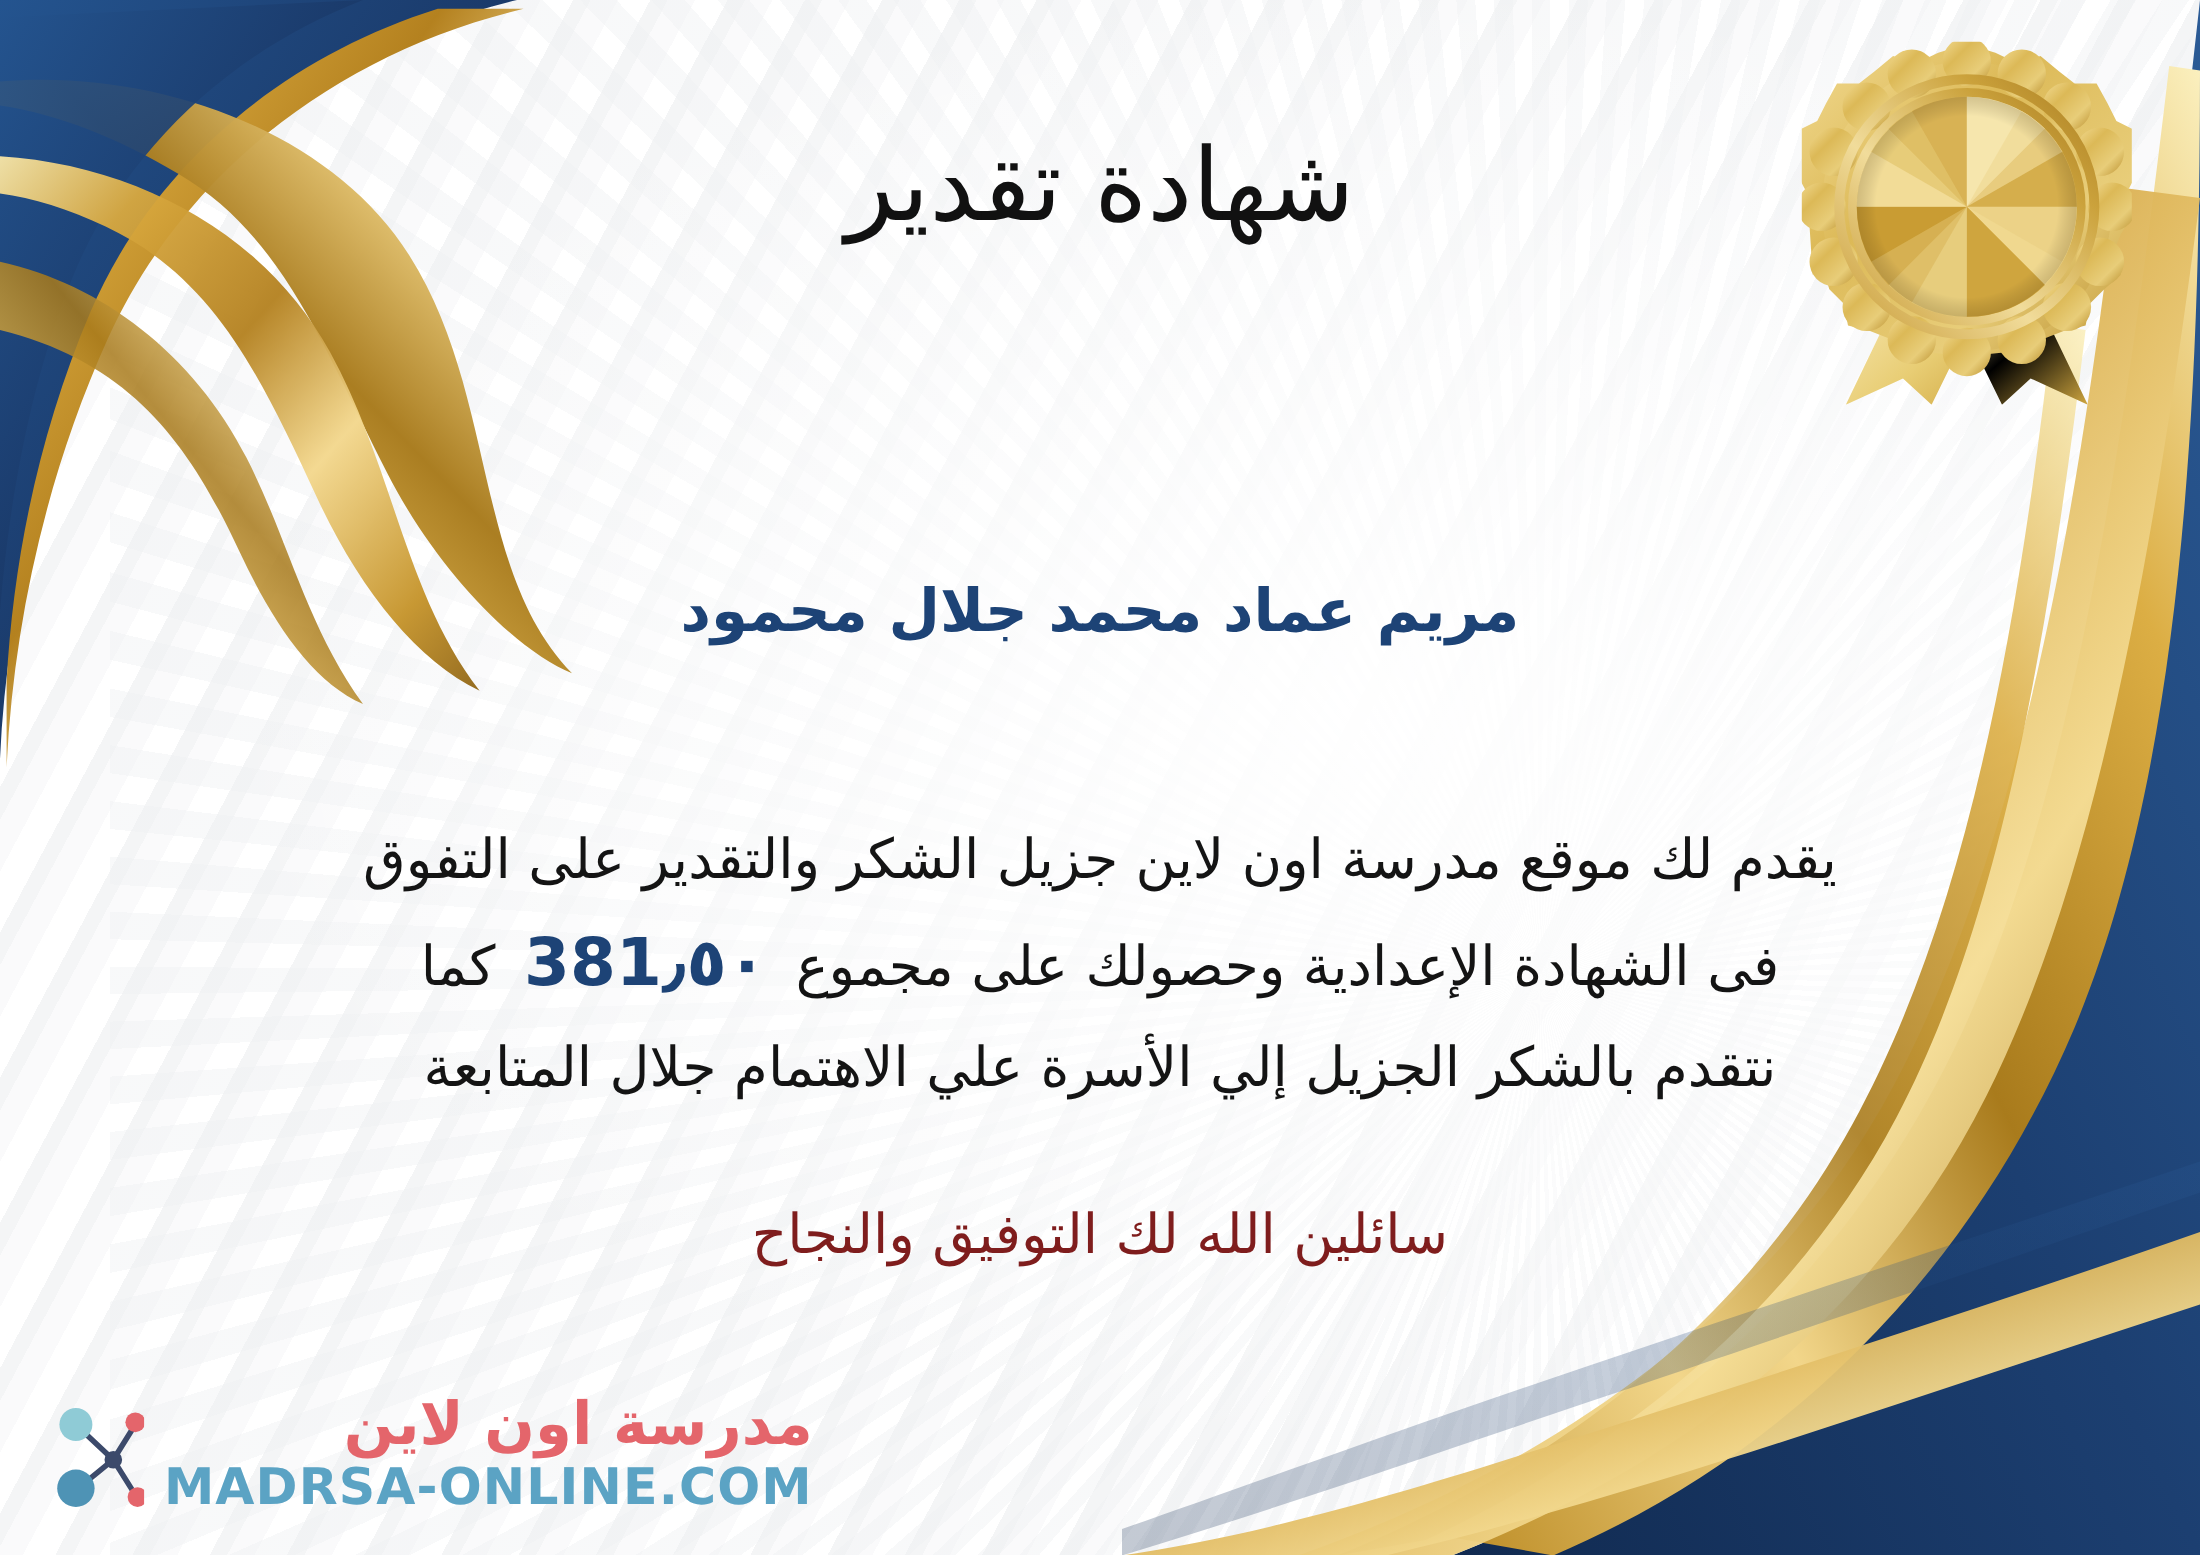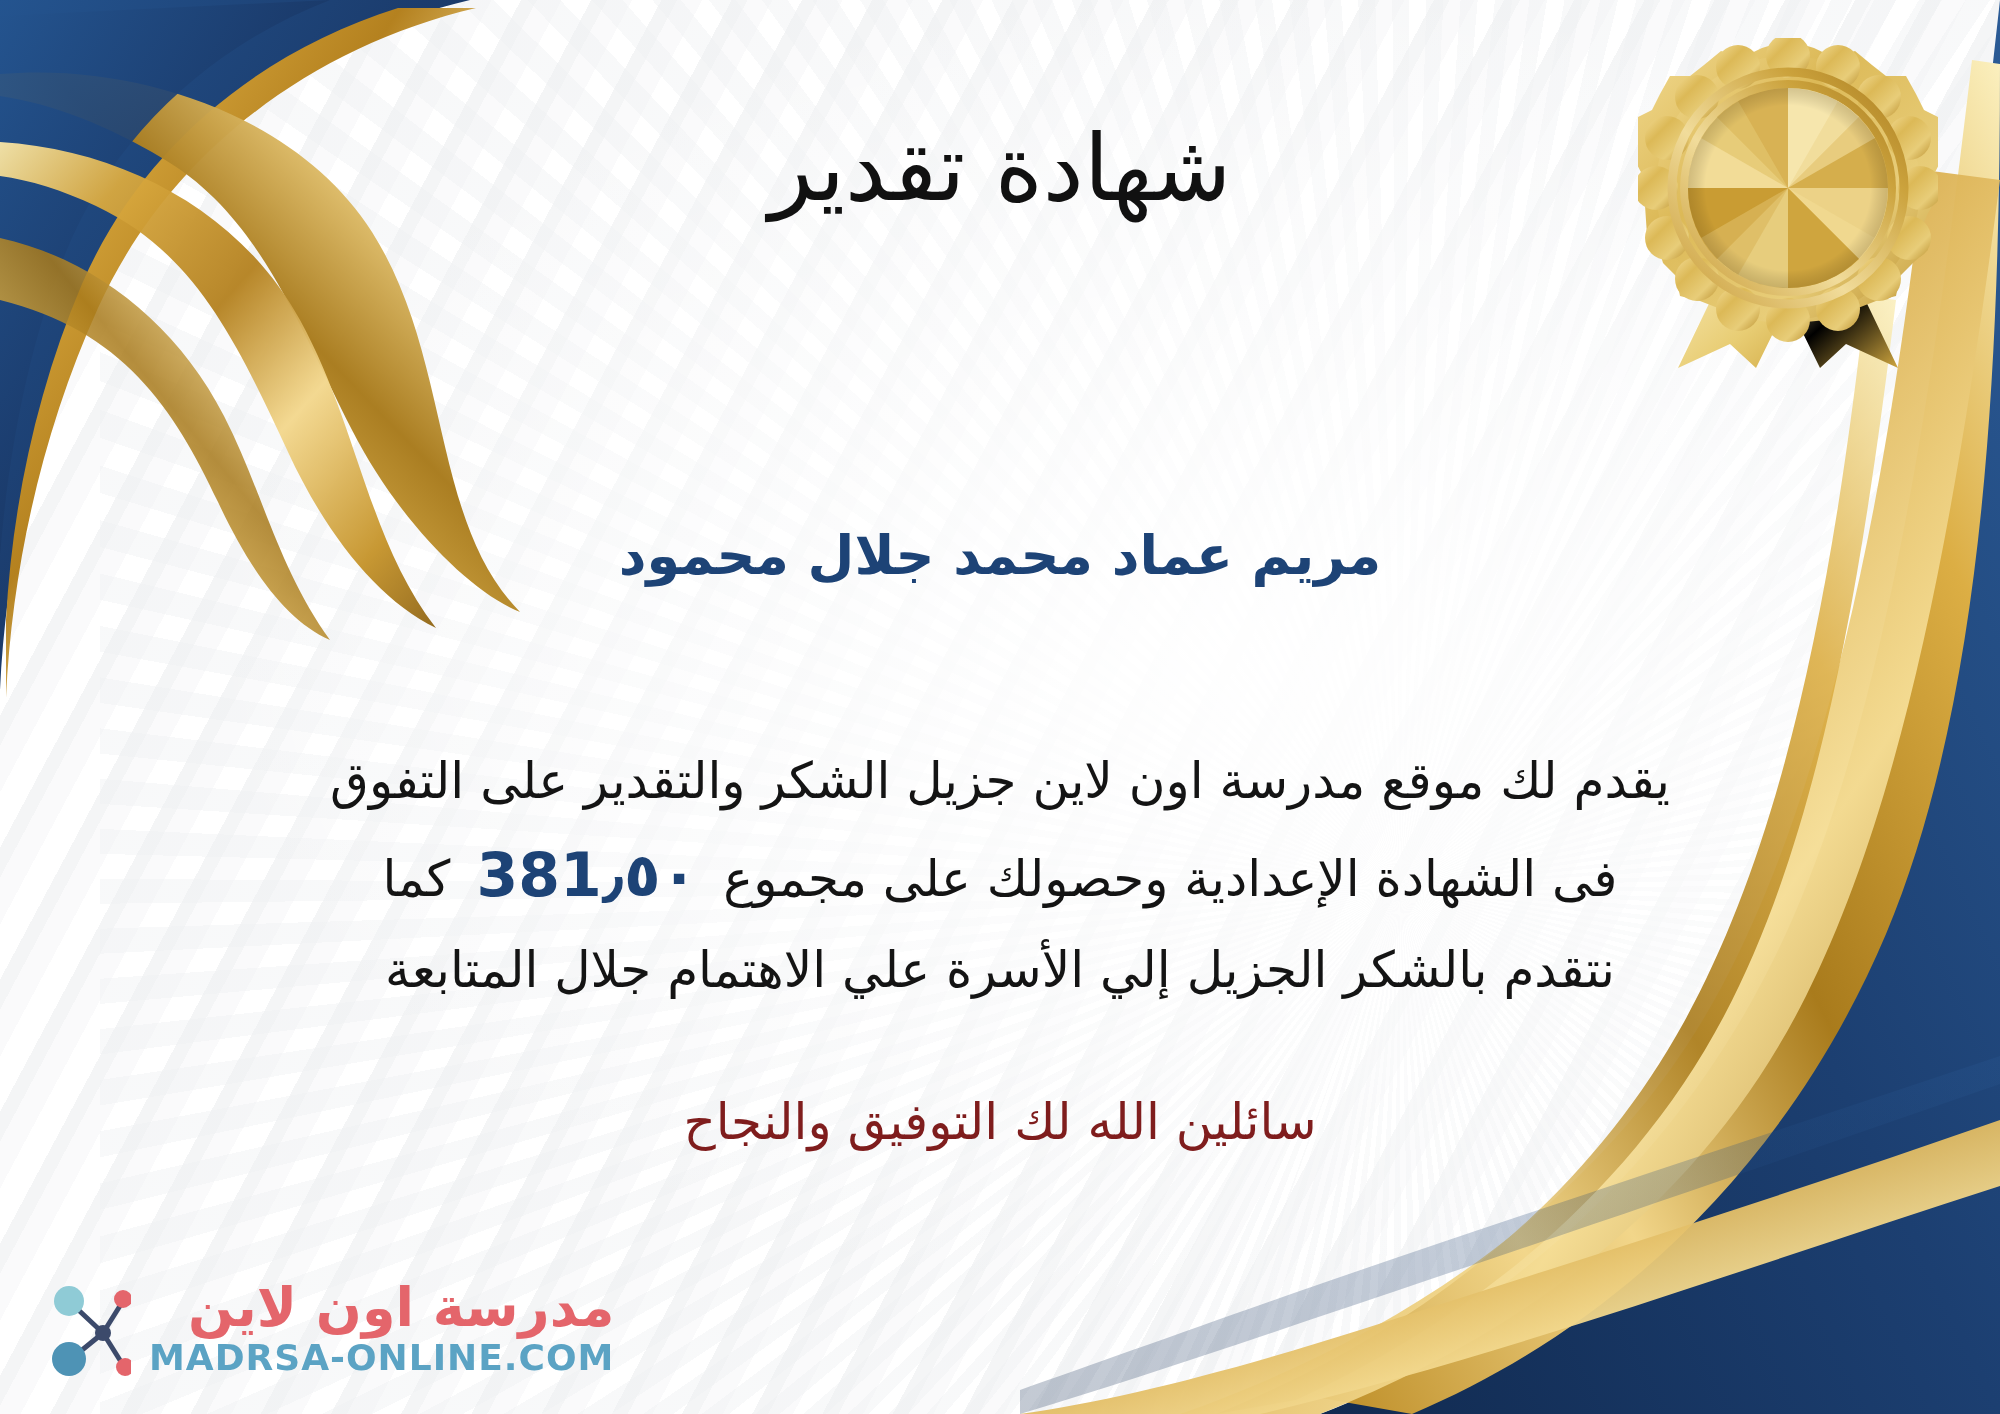--- a/index.html
+++ b/index.html
@@ -144,21 +144,21 @@
   }
   .brand-ar {
     font-size: 54px;
     font-weight: 700;
     color: #e4656b;
     line-height: 1.05;
     direction: rtl;
     white-space: nowrap;
   }
   .brand-url {
-    font-size: 36px;
+    font-size: 46px;
     font-weight: 700;
     color: #5ba3c4;
     letter-spacing: 1px;
     direction: ltr;
     white-space: nowrap;
     font-family: "DejaVu Sans", "Liberation Sans", sans-serif;
   }
   .brand-mark { width: 86px; height: 96px; flex: 0 0 auto; }
 </style>
 </head>

